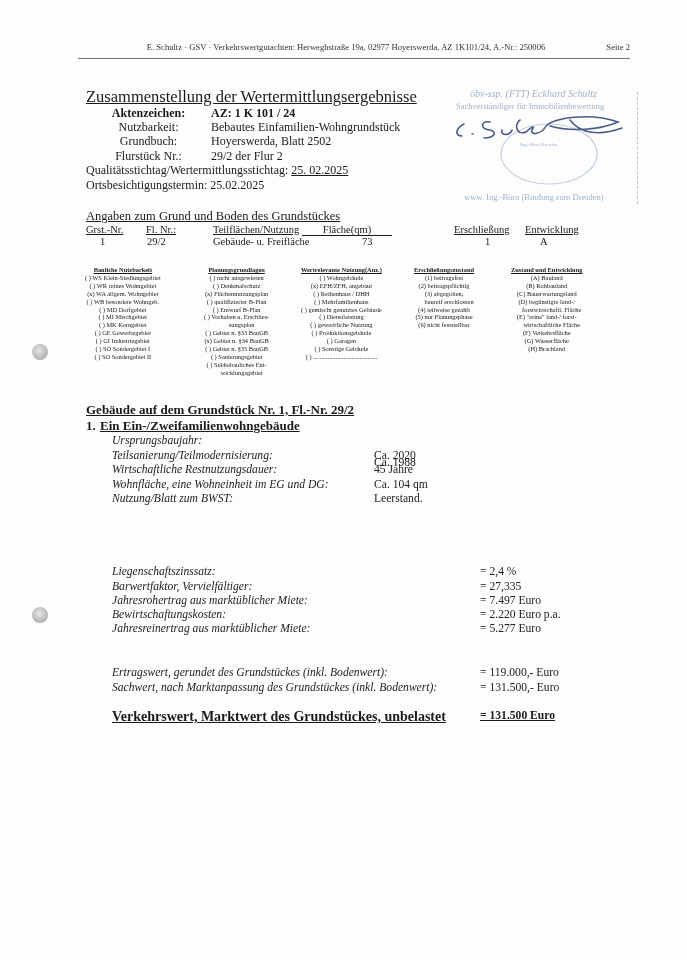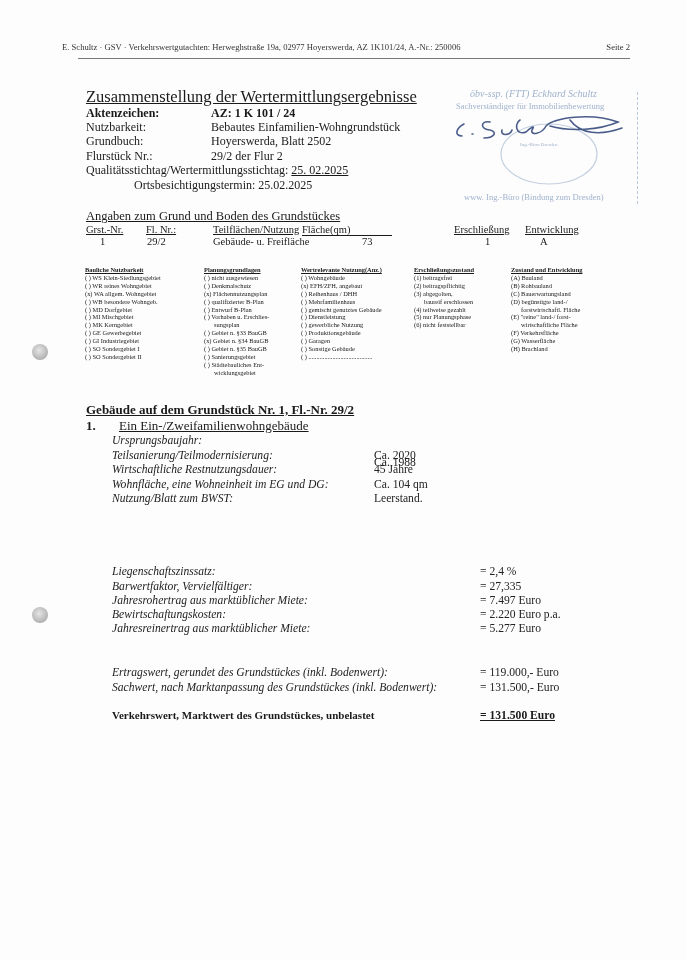--- a/index.html
+++ b/index.html
@@ -1,41 +1,41 @@
 <!DOCTYPE html>
 <html><head>
 <meta charset="utf-8">
 <style>
   html, body { margin:0; padding:0; }
   body { width:687px; height:960px; background:#fdfdfd; position:relative; overflow:hidden;
          font-family:"Liberation Serif", serif; color:#1a1a1a; }
-  .abs { position:absolute; }
+  .abs { position:absolute;text-align:center; }
   .header { left:62px; top:42px; width:568px; font-size:8.6px; color:#333; white-space:nowrap; }
   .header .page { position:absolute; right:0; top:0; }
   .header-rule { left:78px; top:58px; width:552px; height:1px; background:#777; }
   .title { left:86px; top:87px; font-size:16.5px; font-weight:normal; text-decoration:underline; white-space:nowrap; }
   .kv { left:86px; font-size:12px; white-space:nowrap; }
   .kv .k { display:inline-block; width:125px; }
   .kv.bold { font-weight:bold; }
   .wide { left:86px; font-size:12px; white-space:nowrap; }
   .wide u { font-weight:normal; }
   .sub-title { left:86px; top:209px; font-size:12.5px; text-decoration:underline; white-space:nowrap; }
   .grid-head { top:224px; font-size:10.5px; text-decoration:underline; white-space:nowrap; }
   .grid-row { top:236px; font-size:10.5px; white-space:nowrap; }
   .legend { top:266px; font-size:6.4px; line-height:7.9px; white-space:nowrap; }
   .legend .lh { font-weight:bold; text-decoration:underline; }
   .legend .ind { padding-left:10px; }
   .sec-title { left:86px; top:402px; font-size:13px; font-weight:bold; text-decoration:underline; white-space:nowrap; }
   .sec-num { left:86px; top:418px; font-size:13px; font-weight:bold; }
-  .sec-sub { left:119px; top:418px; font-size:13px; font-weight:normal; text-decoration:underline; white-space:nowrap; }
+  .sec-sub { left:100px; top:418px; font-size:13px; font-weight:bold; text-decoration:underline; white-space:nowrap; }
   .it-row { left:112px; font-size:11.6px; font-style:italic; white-space:nowrap; color:#222; }
   .it-val { left:374px; font-size:11.6px; white-space:nowrap; color:#222; }
   .calc-row { left:112px; font-size:11.6px; font-style:italic; white-space:nowrap; color:#222; }
   .calc-val { left:480px; font-size:11.6px; white-space:nowrap; color:#222; }
-  .final { left:112px; top:709px; font-size:11px; font-weight:bold; white-space:nowrap; }
+  .final { left:112px; top:709px; font-size:14px; font-weight:bold; text-decoration:underline; white-space:nowrap; }
   .final-val { left:480px; top:709px; font-size:11.6px; font-weight:bold; text-decoration:underline; white-space:nowrap; }
   .punch { left:32px; width:16px; height:16px; border-radius:50%;
            background:radial-gradient(circle at 45% 40%, #e6e6e6 0%, #bdbdbd 55%, #9a9a9a 100%); }
   .stamp { left:450px; top:86px; width:188px; height:118px; }
   .stamp .line { position:absolute; font-size:8.5px; color:#9fb2cc; white-space:nowrap; }
   .stamp .border-r { position:absolute; right:0; top:6px; width:0; height:112px; border-right:1px dashed #b8c6da; }
 </style>
 </head>
 <body>
 
@@ -72,21 +72,21 @@
 </div>
 <div class="abs kv" style="top:134px;">
   <span class="k">Grundbuch:</span><span>Hoyerswerda, Blatt 2502</span>
 </div>
 <div class="abs kv" style="top:149px;">
   <span class="k">Flurstück Nr.:</span><span>29/2  der Flur 2</span>
 </div>
 <div class="abs wide" style="top:163px;">
   <span>Qualitätsstichtag/Wertermittlungsstichtag: </span><u>25. 02.2025</u>
 </div>
-<div class="abs wide" style="top:178px;margin-left:48px;">
+<div class="abs wide" style="top:178px;">
   <span>Ortsbesichtigungstermin: </span><span>25.02.2025</span>
 </div>
 
 <div class="abs sub-title">Angaben zum Grund und Boden des Grundstückes</div>
 <div class="abs grid-head" style="left:86px;">Grst.-Nr.</div>
 <div class="abs grid-head" style="left:146px;">Fl. Nr.:</div>
 <div class="abs grid-head" style="left:213px;">Teilflächen/Nutzung</div>
 <div class="abs grid-head" style="left:302px;text-decoration:none;border-bottom:1px solid #1a1a1a;width:90px;">Fläche(qm)</div>
 <div class="abs grid-head" style="left:454px;">Erschließung</div>
 <div class="abs grid-head" style="left:525px;">Entwicklung</div>

